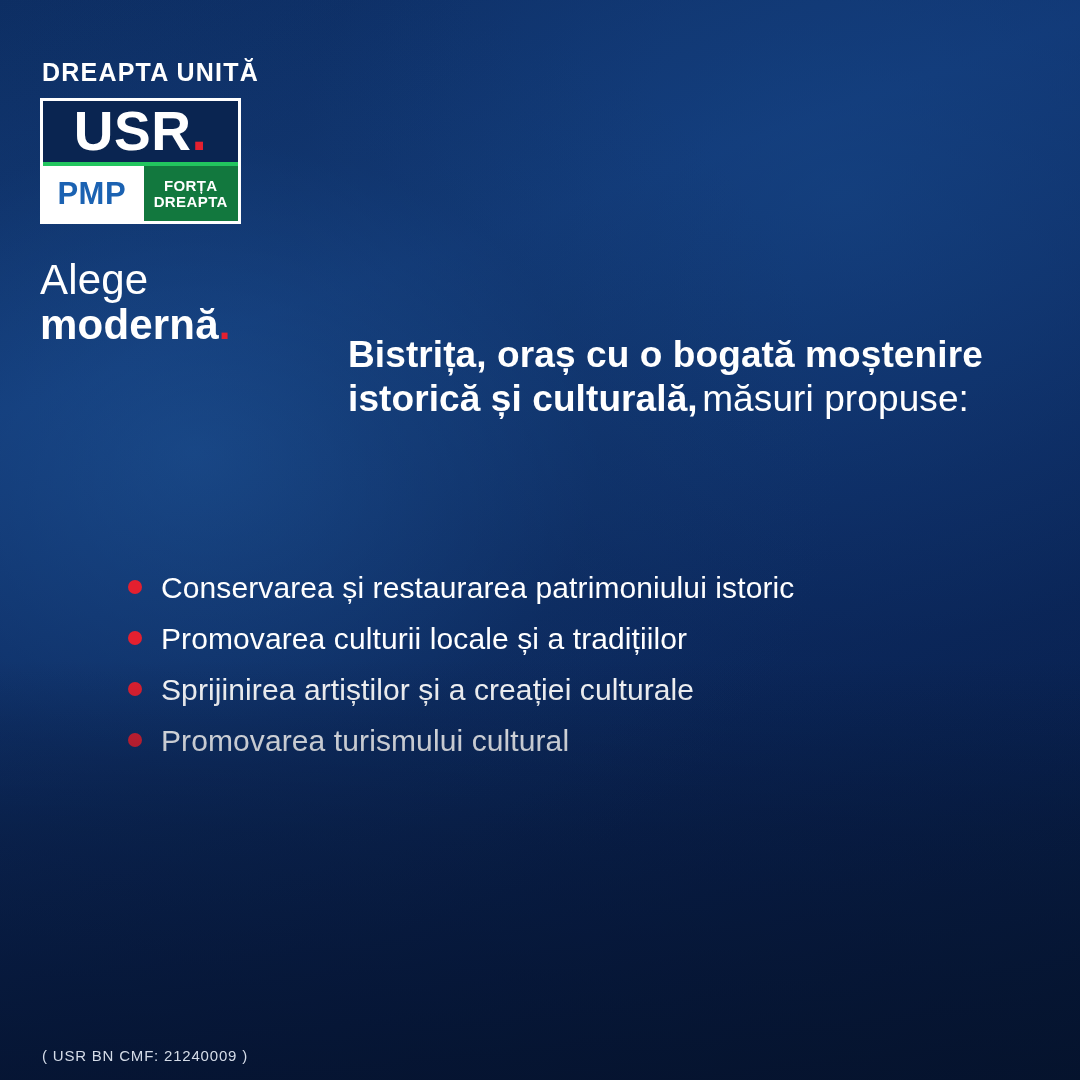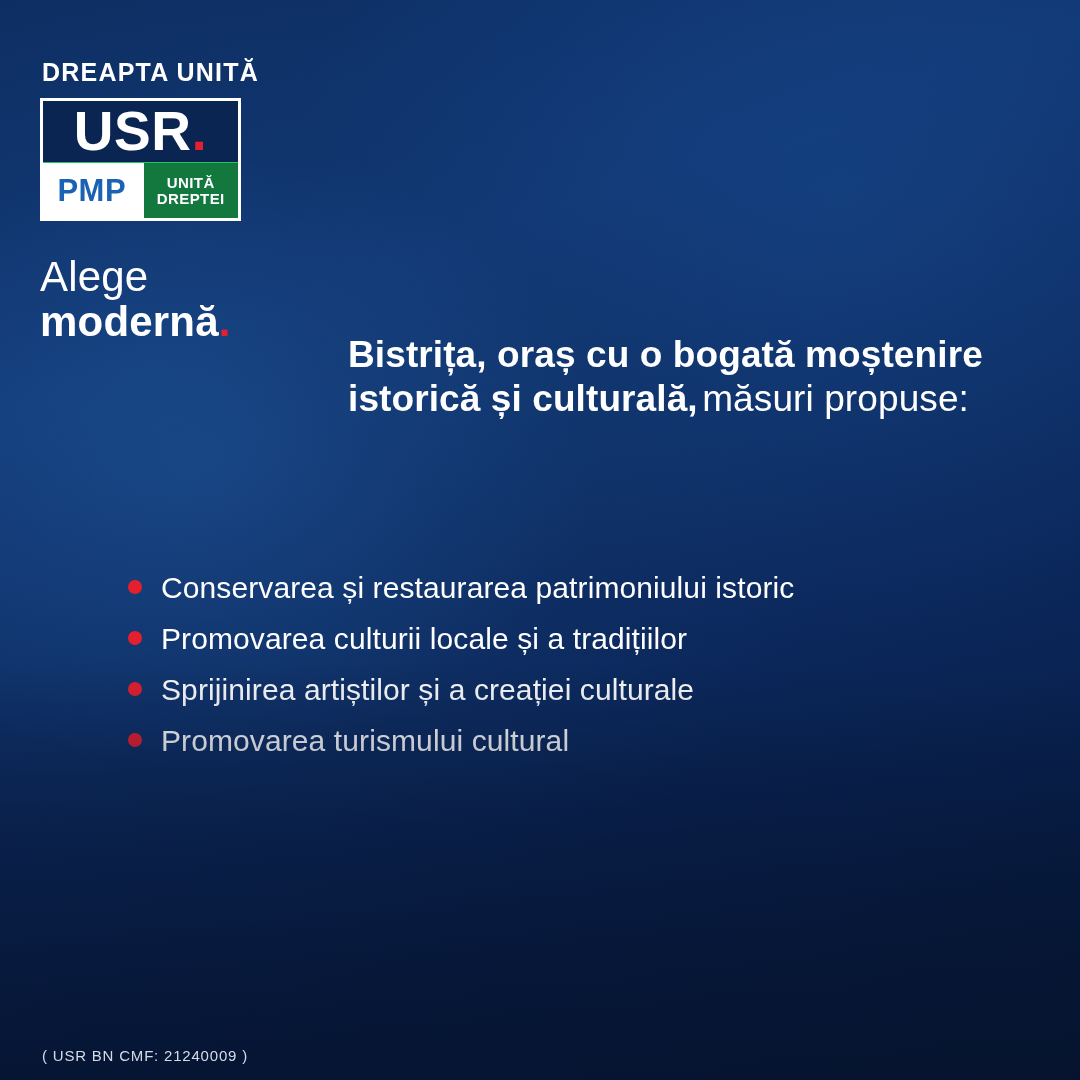--- a/index.html
+++ b/index.html
@@ -64,21 +64,21 @@
     font-weight: bold;
     letter-spacing: 0.5px;
     line-height: 1;
   }
   .usr-dot {
     color: #e4202f;
   }
   .partners-row {
     display: flex;
     height: 55px;
-    border-top: 1px solid #22c55e;
+    border-top: 4px solid #22c55e;
   }
   .pmp-cell {
     flex: 0 0 50%;
     background: #ffffff;
     display: flex;
     align-items: center;
     justify-content: center;
   }
   .pmp-text {
     color: #1b62b2;
@@ -197,22 +197,22 @@
 
     <div class="logo-card">
       <div class="usr-row">
         <span class="usr-text"><span>USR</span><span class="usr-dot">.</span></span>
       </div>
       <div class="partners-row">
         <div class="pmp-cell">
           <span class="pmp-text">PMP</span>
         </div>
         <div class="forta-cell">
-          <span class="forta-text">UNITĂ</span>
-          <span class="forta-text">DREPTEI</span>
+          <span class="forta-text">FORȚA</span>
+          <span class="forta-text">DREAPTA</span>
         </div>
       </div>
     </div>
 
     <div class="slogan">
       <div class="line1">Alege</div>
       <div class="line3"><span>modernă</span><span class="period">.</span></div>
     </div>
   </div>
 

